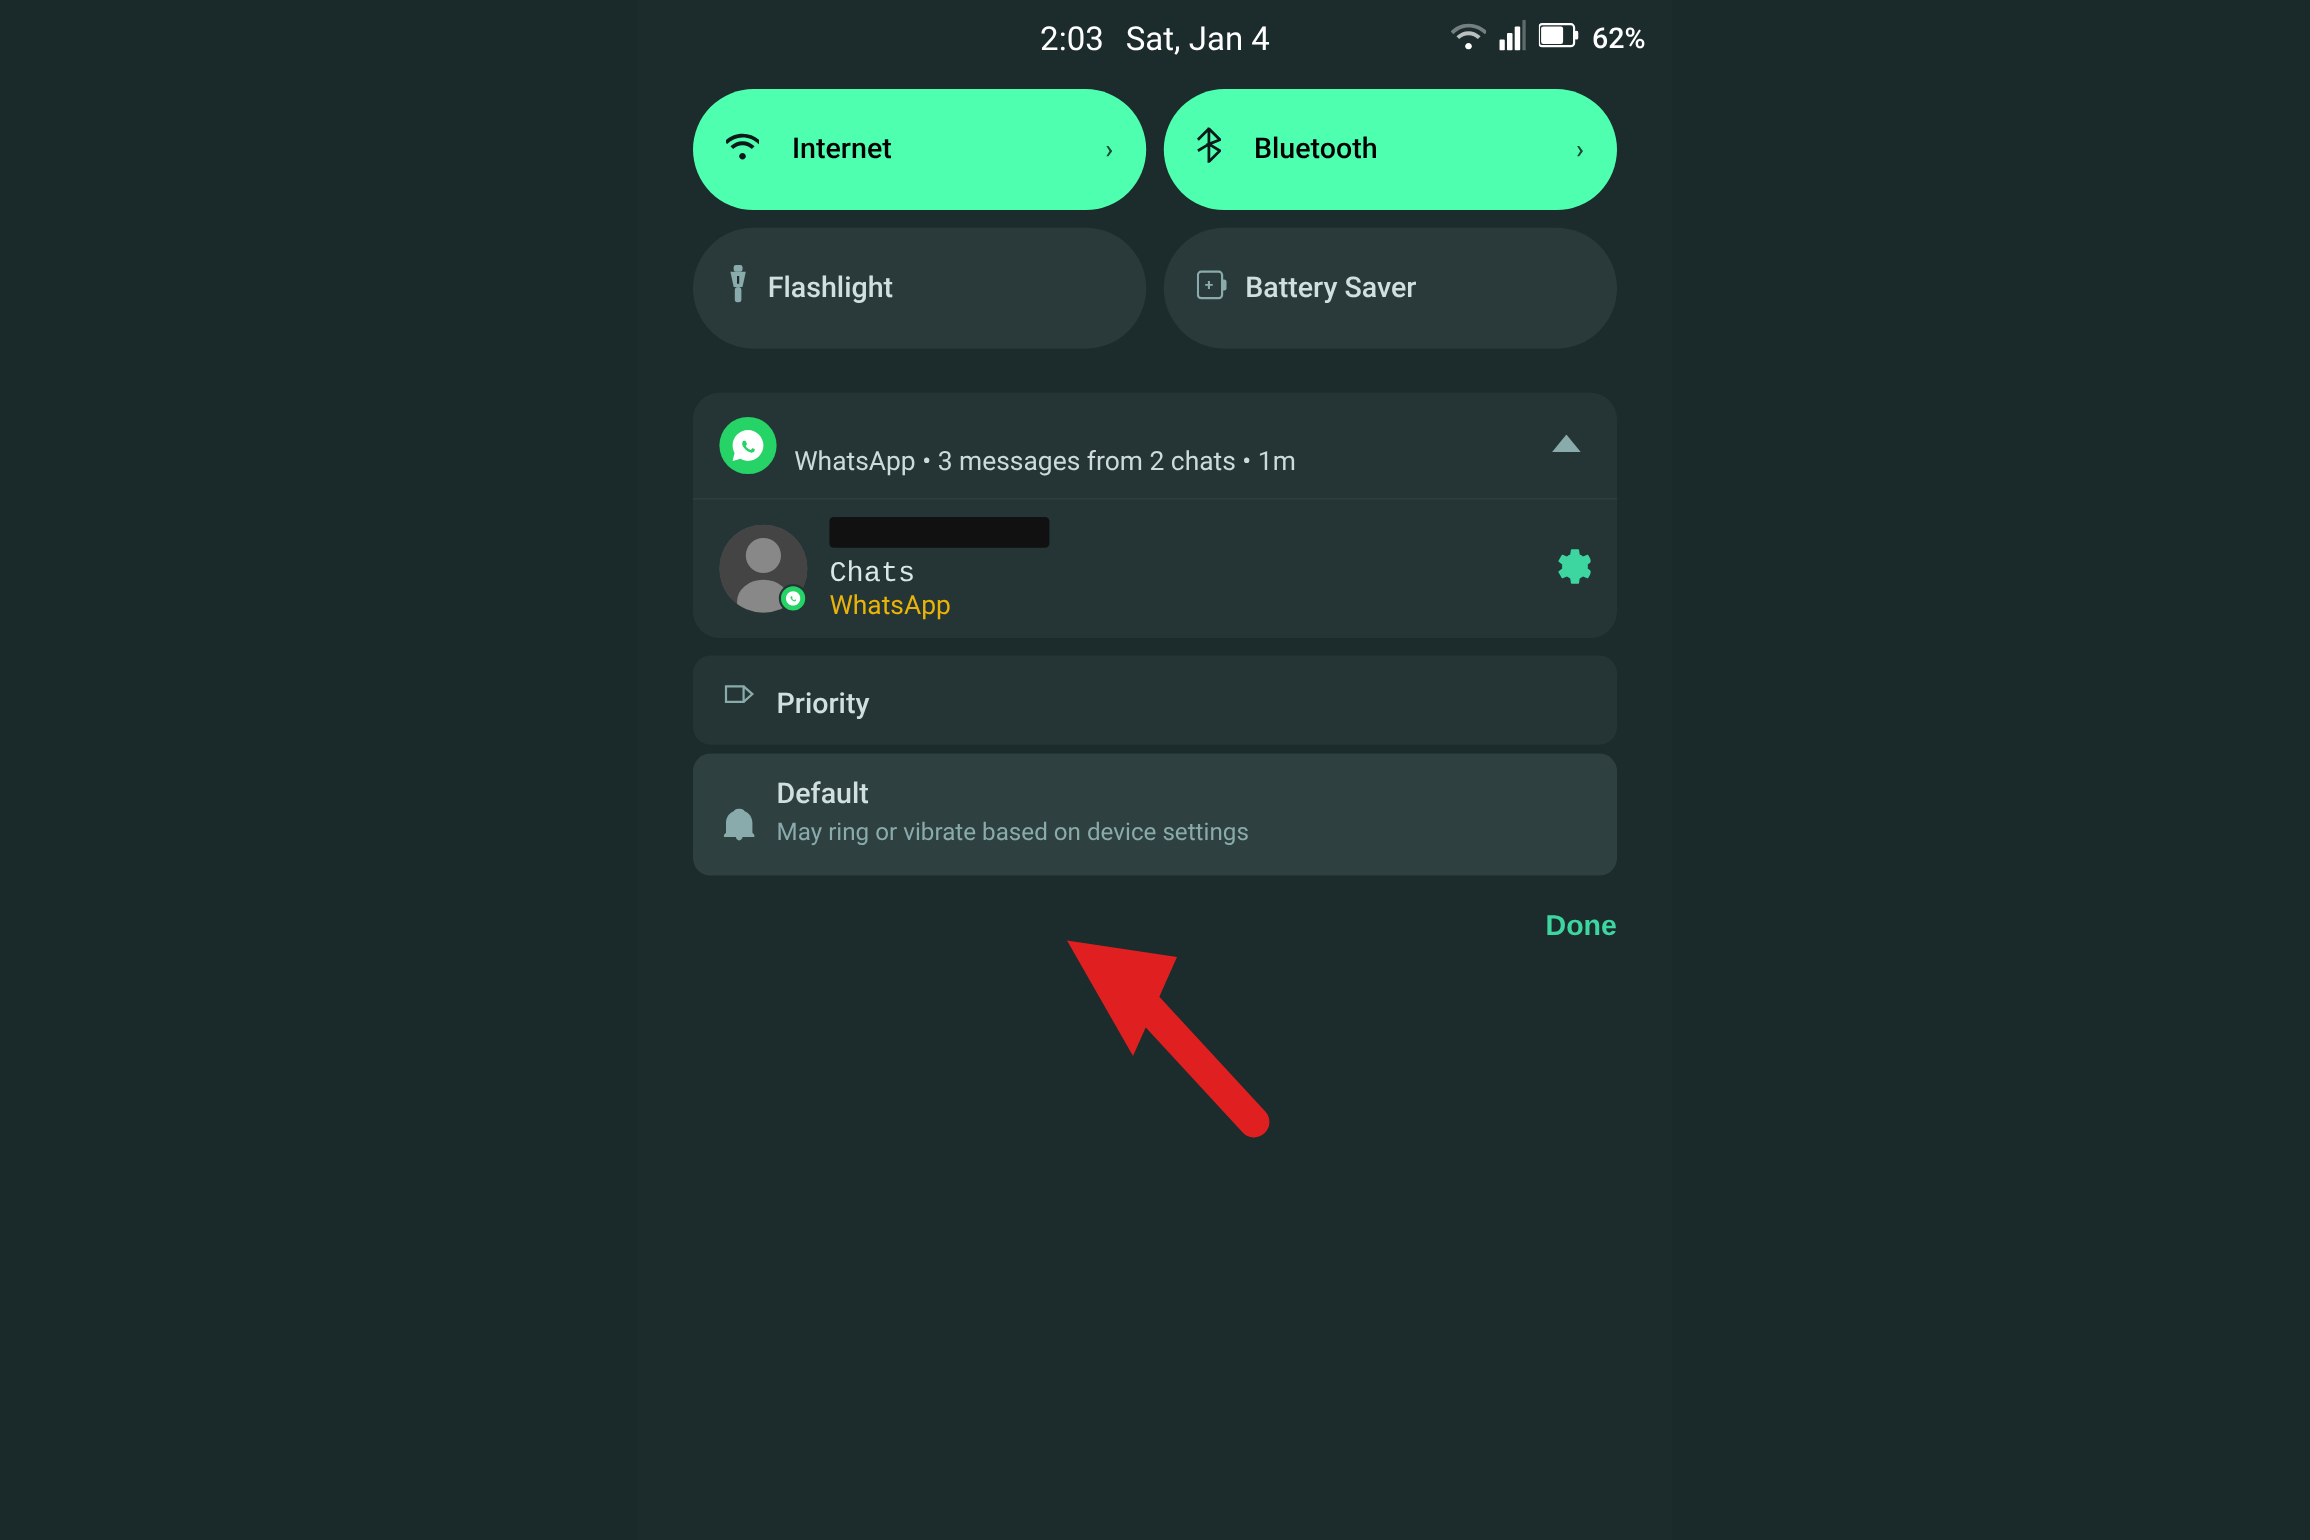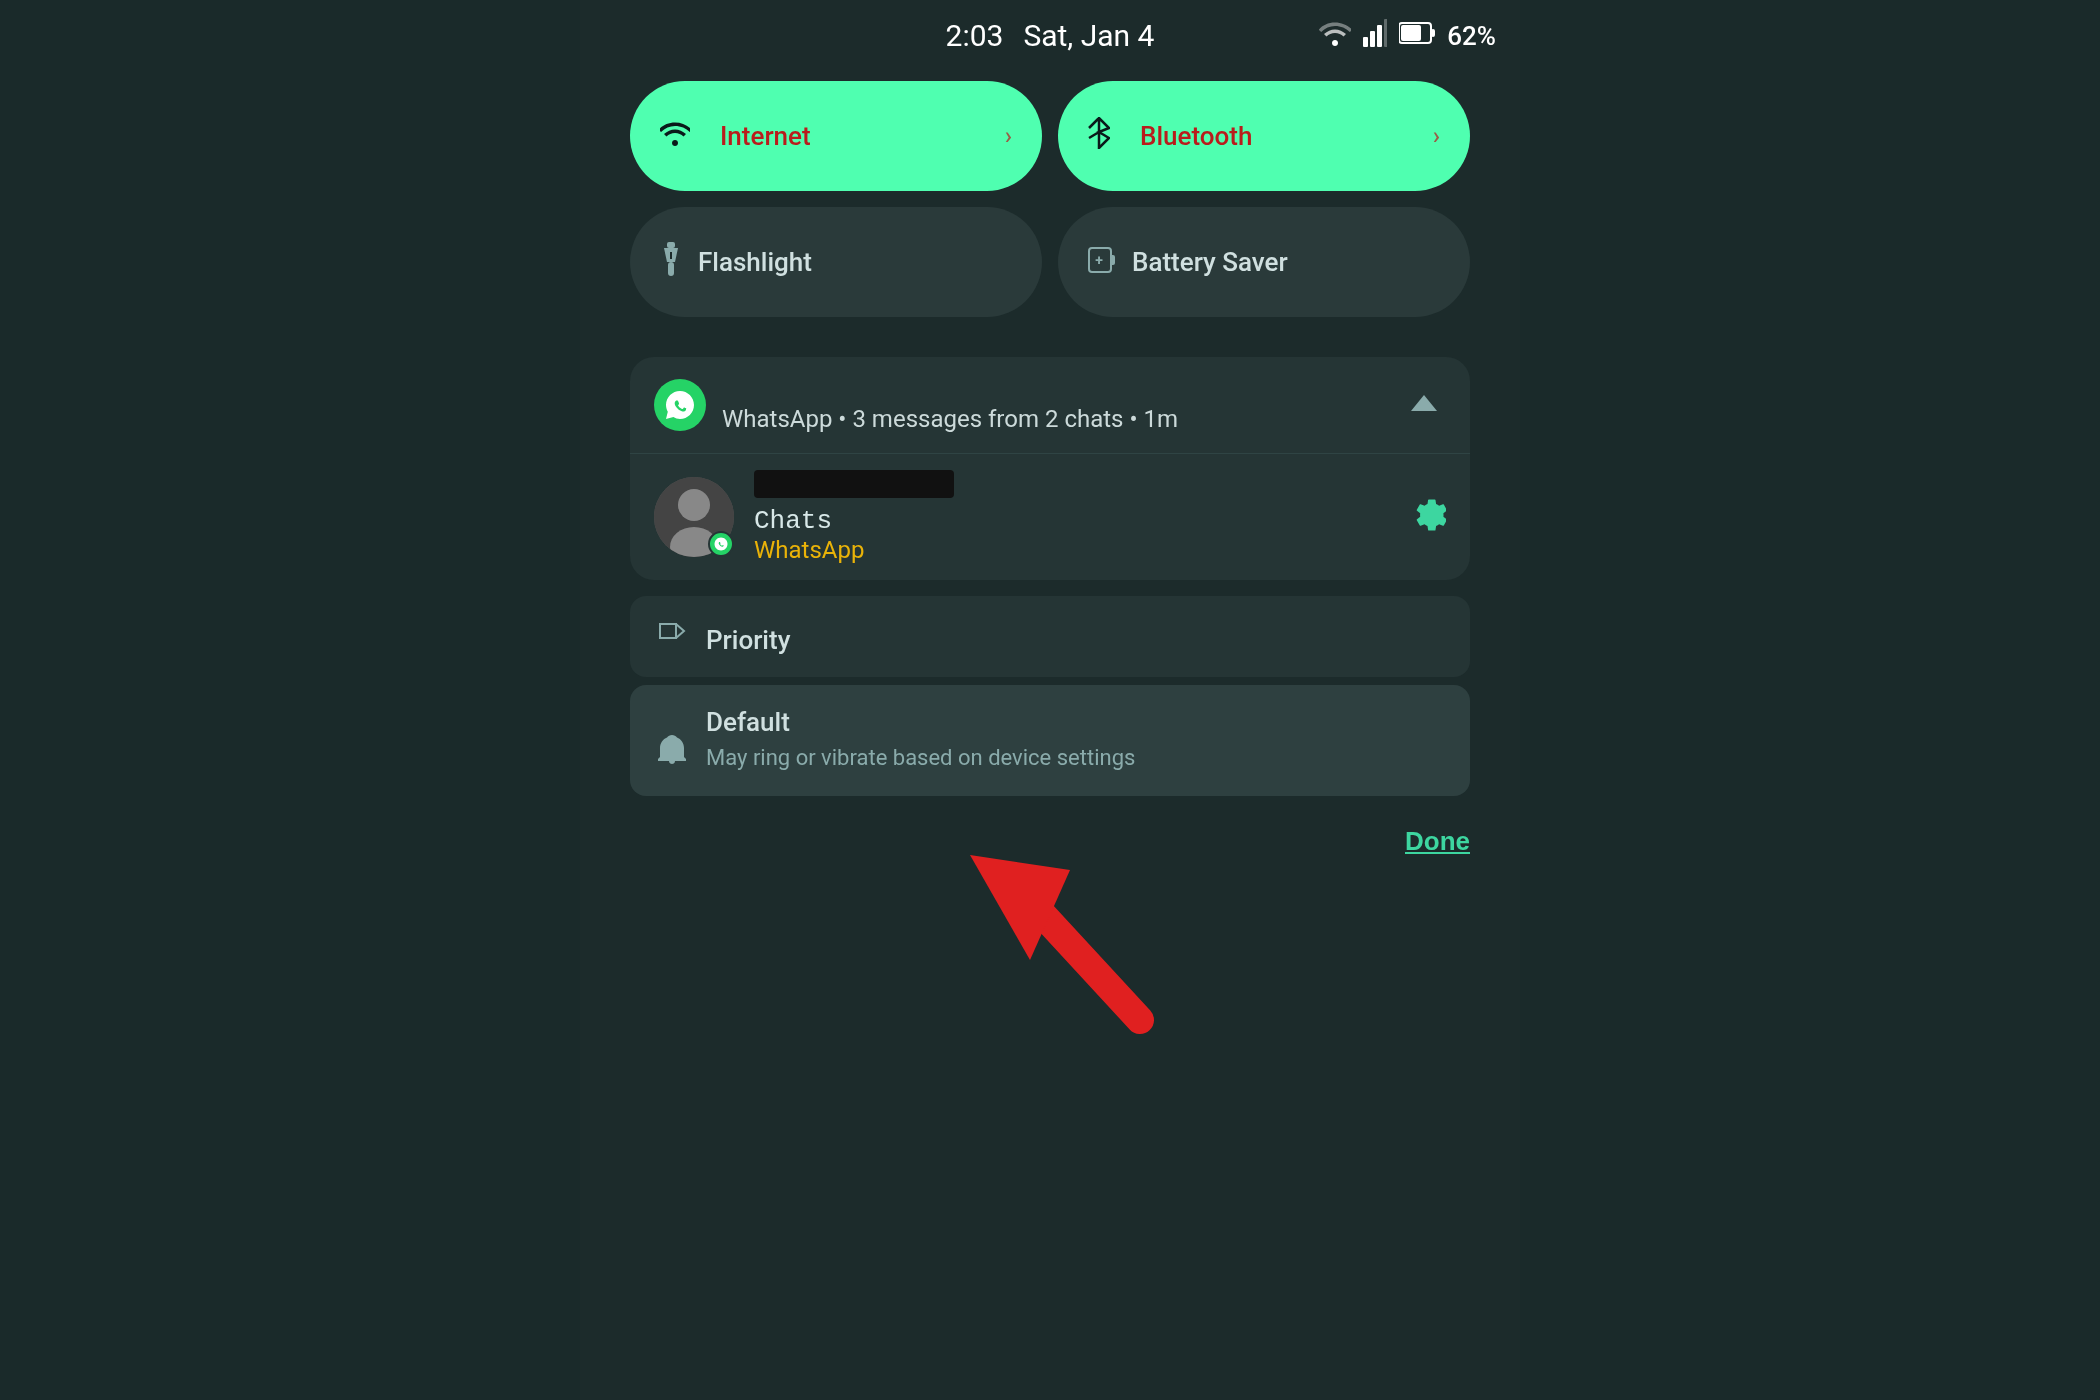--- a/index.html
+++ b/index.html
@@ -83,21 +83,21 @@
       justify-content: flex-start;
       padding: 0 30px;
       gap: 16px;
       cursor: pointer;
       font-size: 28px;
       font-weight: 500;
     }
 
     .tile-active {
       background: #4fffb0;
-      color: #b91c1c;
+      color: #000000;
       gap: 30px;
     }
 
     .tile-inactive {
       background: #2a3a3a;
       color: #d0e0e0;
     }
 
     .tile-icon {
       font-size: 30px;
@@ -283,21 +283,20 @@
       margin-top: 10px;
     }
 
     .done-btn {
       font-size: 26px;
       color: #3dd6a0;
       font-weight: 600;
       cursor: pointer;
       background: none;
       border: none;
-      text-decoration: underline;
     }
 
     
     .red-arrow-svg {
       position: absolute;
       top: 0;
       left: 0;
       width: 100%;
       height: 100%;
       pointer-events: none;

